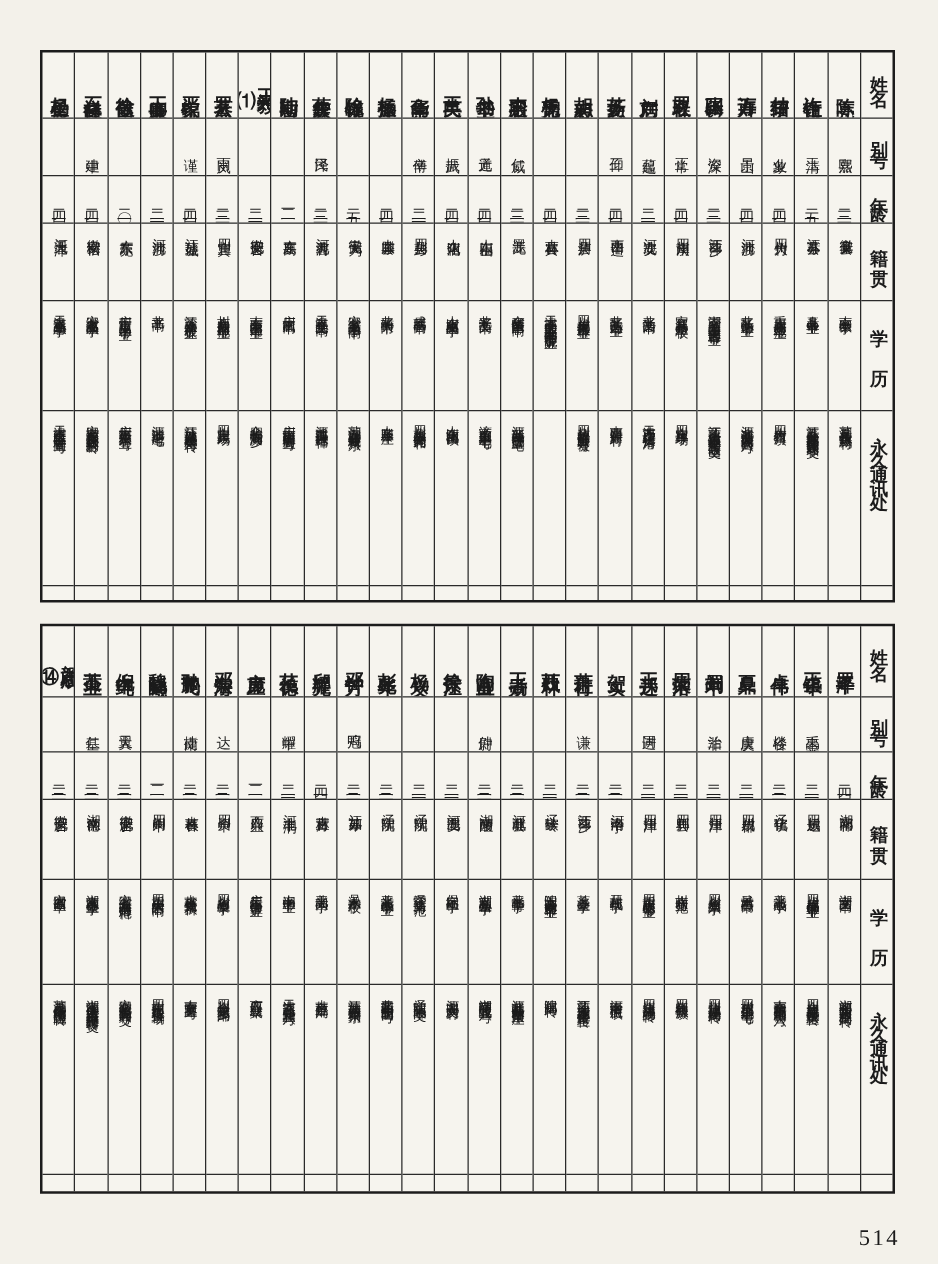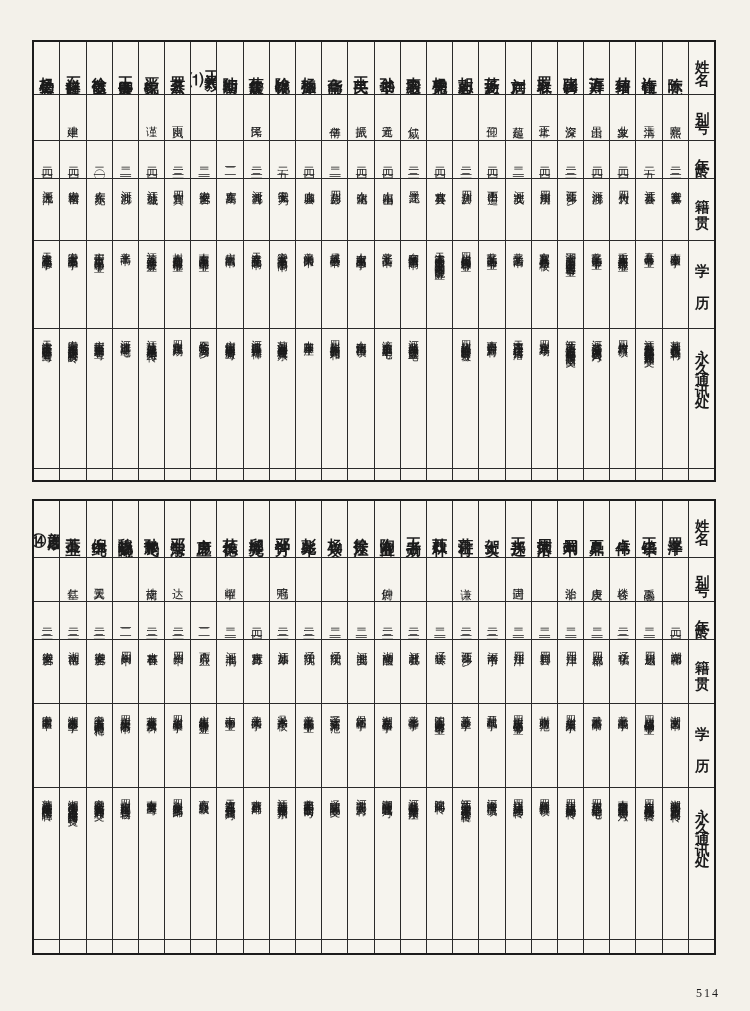--- a/index.html
+++ b/index.html
@@ -90,21 +90,21 @@
   .head-col .c-alias span{letter-spacing:9px;padding-top:3px;}
   .head-col .c-age span{letter-spacing:5px;padding-top:2px;}
   .head-col .c-origin span{letter-spacing:18px;padding-top:5px;}
   .head-col .c-education span{letter-spacing:34px;padding-top:7px;}
   .head-col .c-address span{letter-spacing:11px;padding-top:6px;}
 
   .page-number{
     position:absolute;
     right:30px;
     bottom:10px;
-    font-size:12px;
+    font-size:18px;
     letter-spacing:2px;
     font-family:"Liberation Serif","DejaVu Serif",serif;
   }
 </style>
 </head>
 <body>
 
 <div class="page">
   <div class="vtable t0">
       <div class="vcol head-col">

